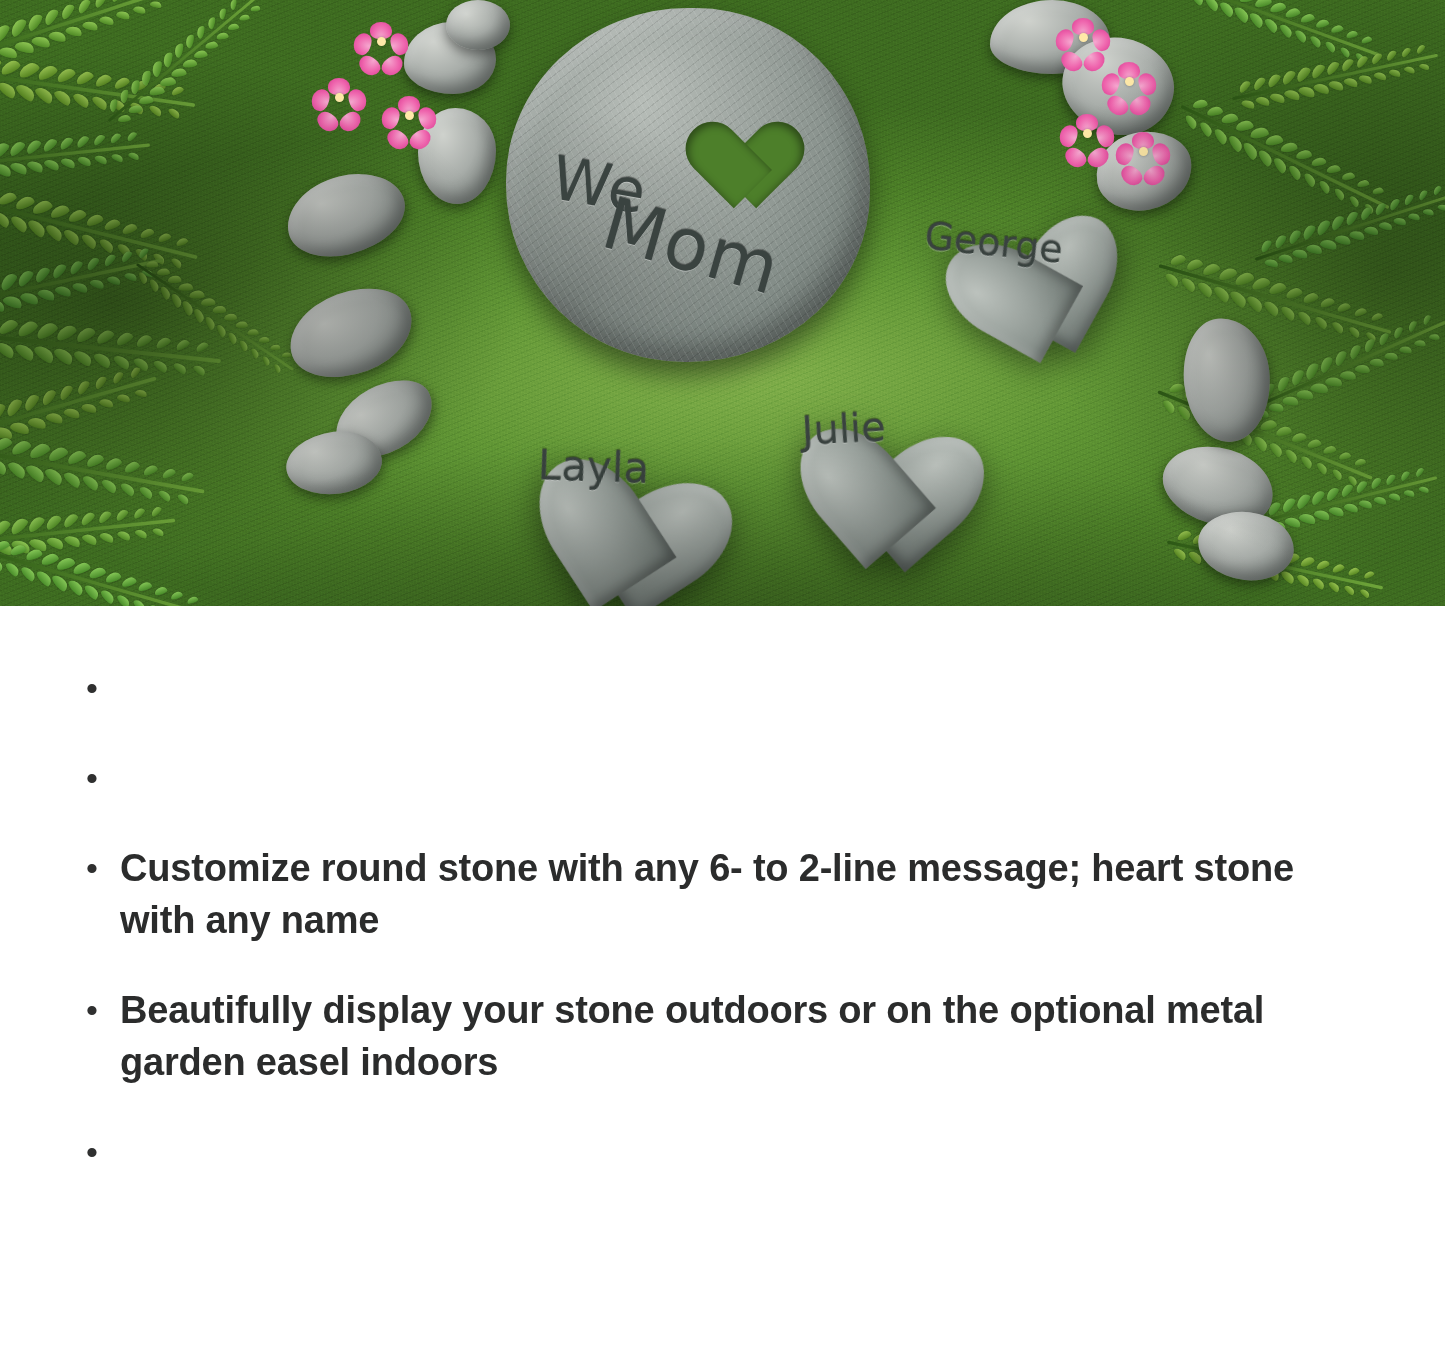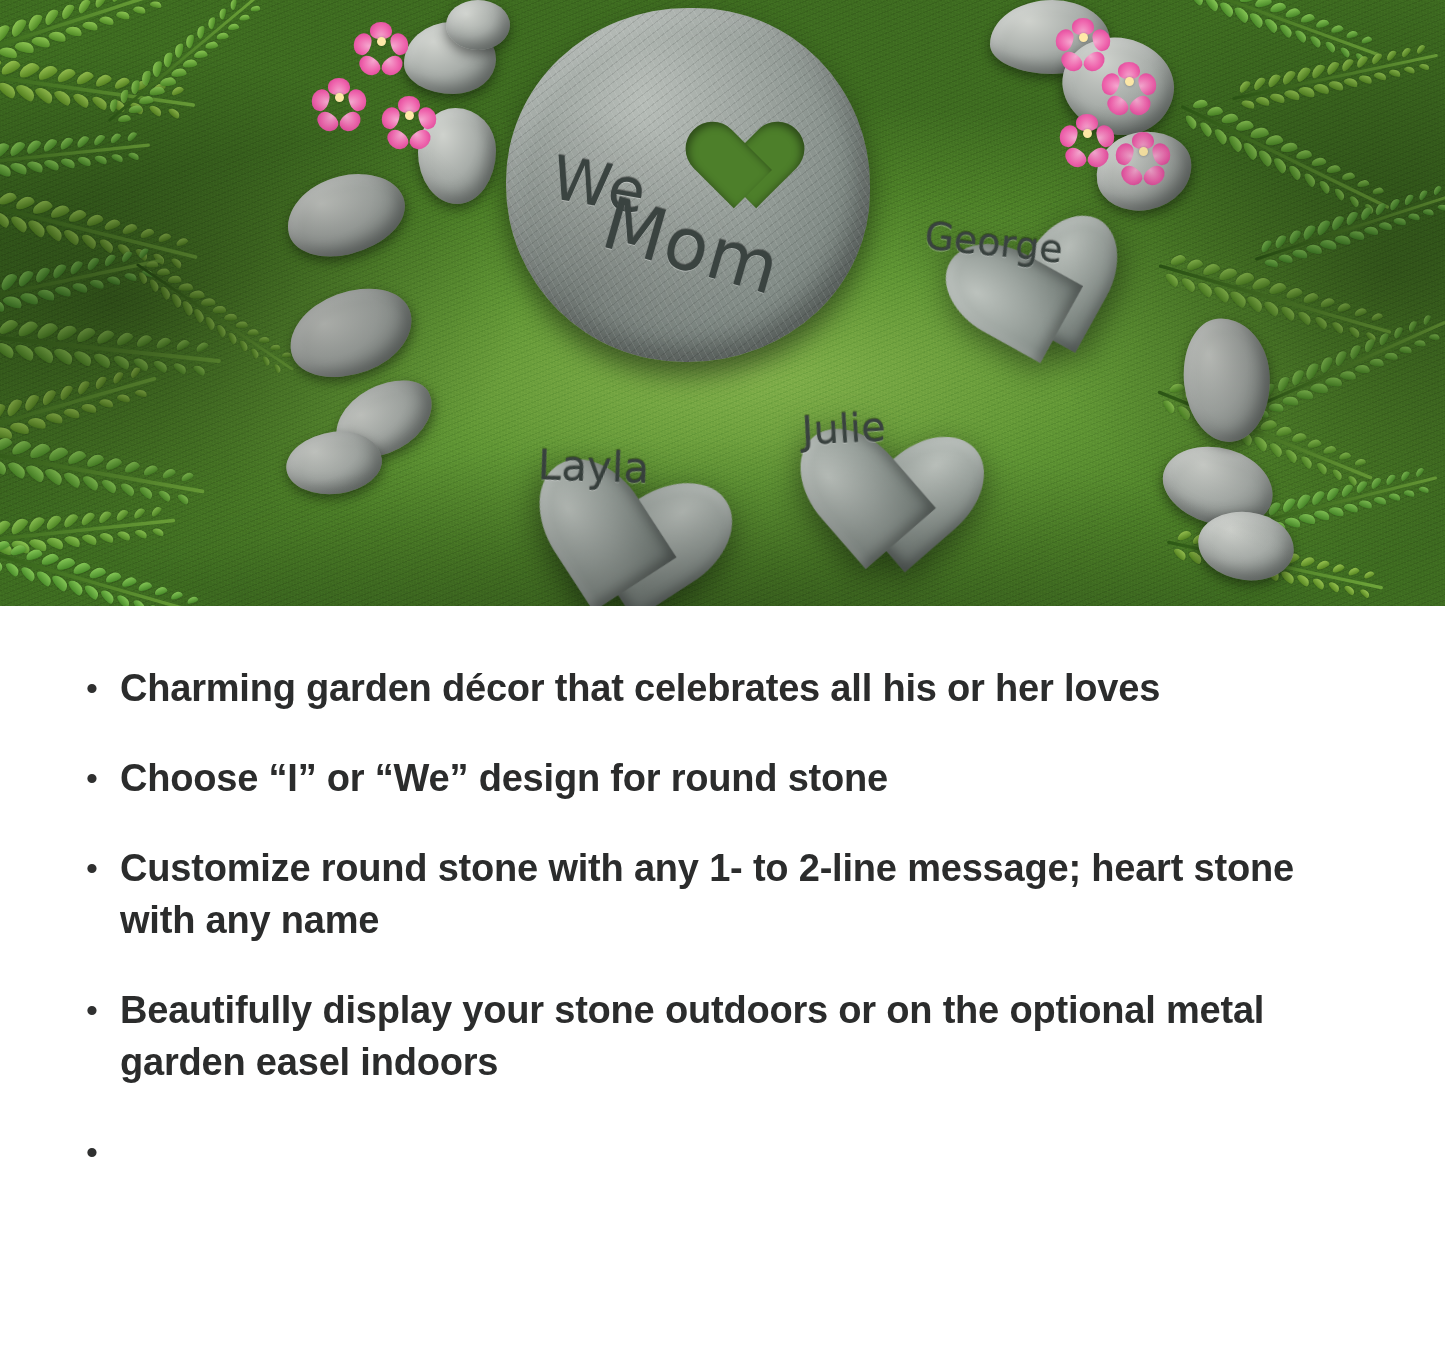--- a/index.html
+++ b/index.html
@@ -931,29 +931,27 @@
       <div class="heart-shape"></div>
       <div class="heart-label" style="left:38px; top:46px; transform:rotate(-10deg); font-size:42px;">Layla</div>
     </div>
 
     <div class="moss-shade"></div>
   </div>
 
   <div class="features" id="features">
   <div class="feature-item">
         <div class="bullet">•</div>
-        <div class="feature-text">Charming garden décor that celebrates all his or her loves</div>
       </div>
       <div class="feature-item">
         <div class="bullet">•</div>
-        <div class="feature-text">Choose “I” or “We” design for round stone</div>
       </div>
       <div class="feature-item">
         <div class="bullet">•</div>
-        <div class="feature-text">Customize round stone with any 1- to 2-line message; heart stone with any name</div>
+        <div class="feature-text">Customize round stone with any 6- to 2-line message; heart stone with any name</div>
       </div>
       <div class="feature-item">
         <div class="bullet">•</div>
         <div class="feature-text">Beautifully display your stone outdoors or on the optional metal garden easel indoors</div>
       </div>
       <div class="feature-item">
         <div class="bullet">•</div>
       </div>
     </div>
 

